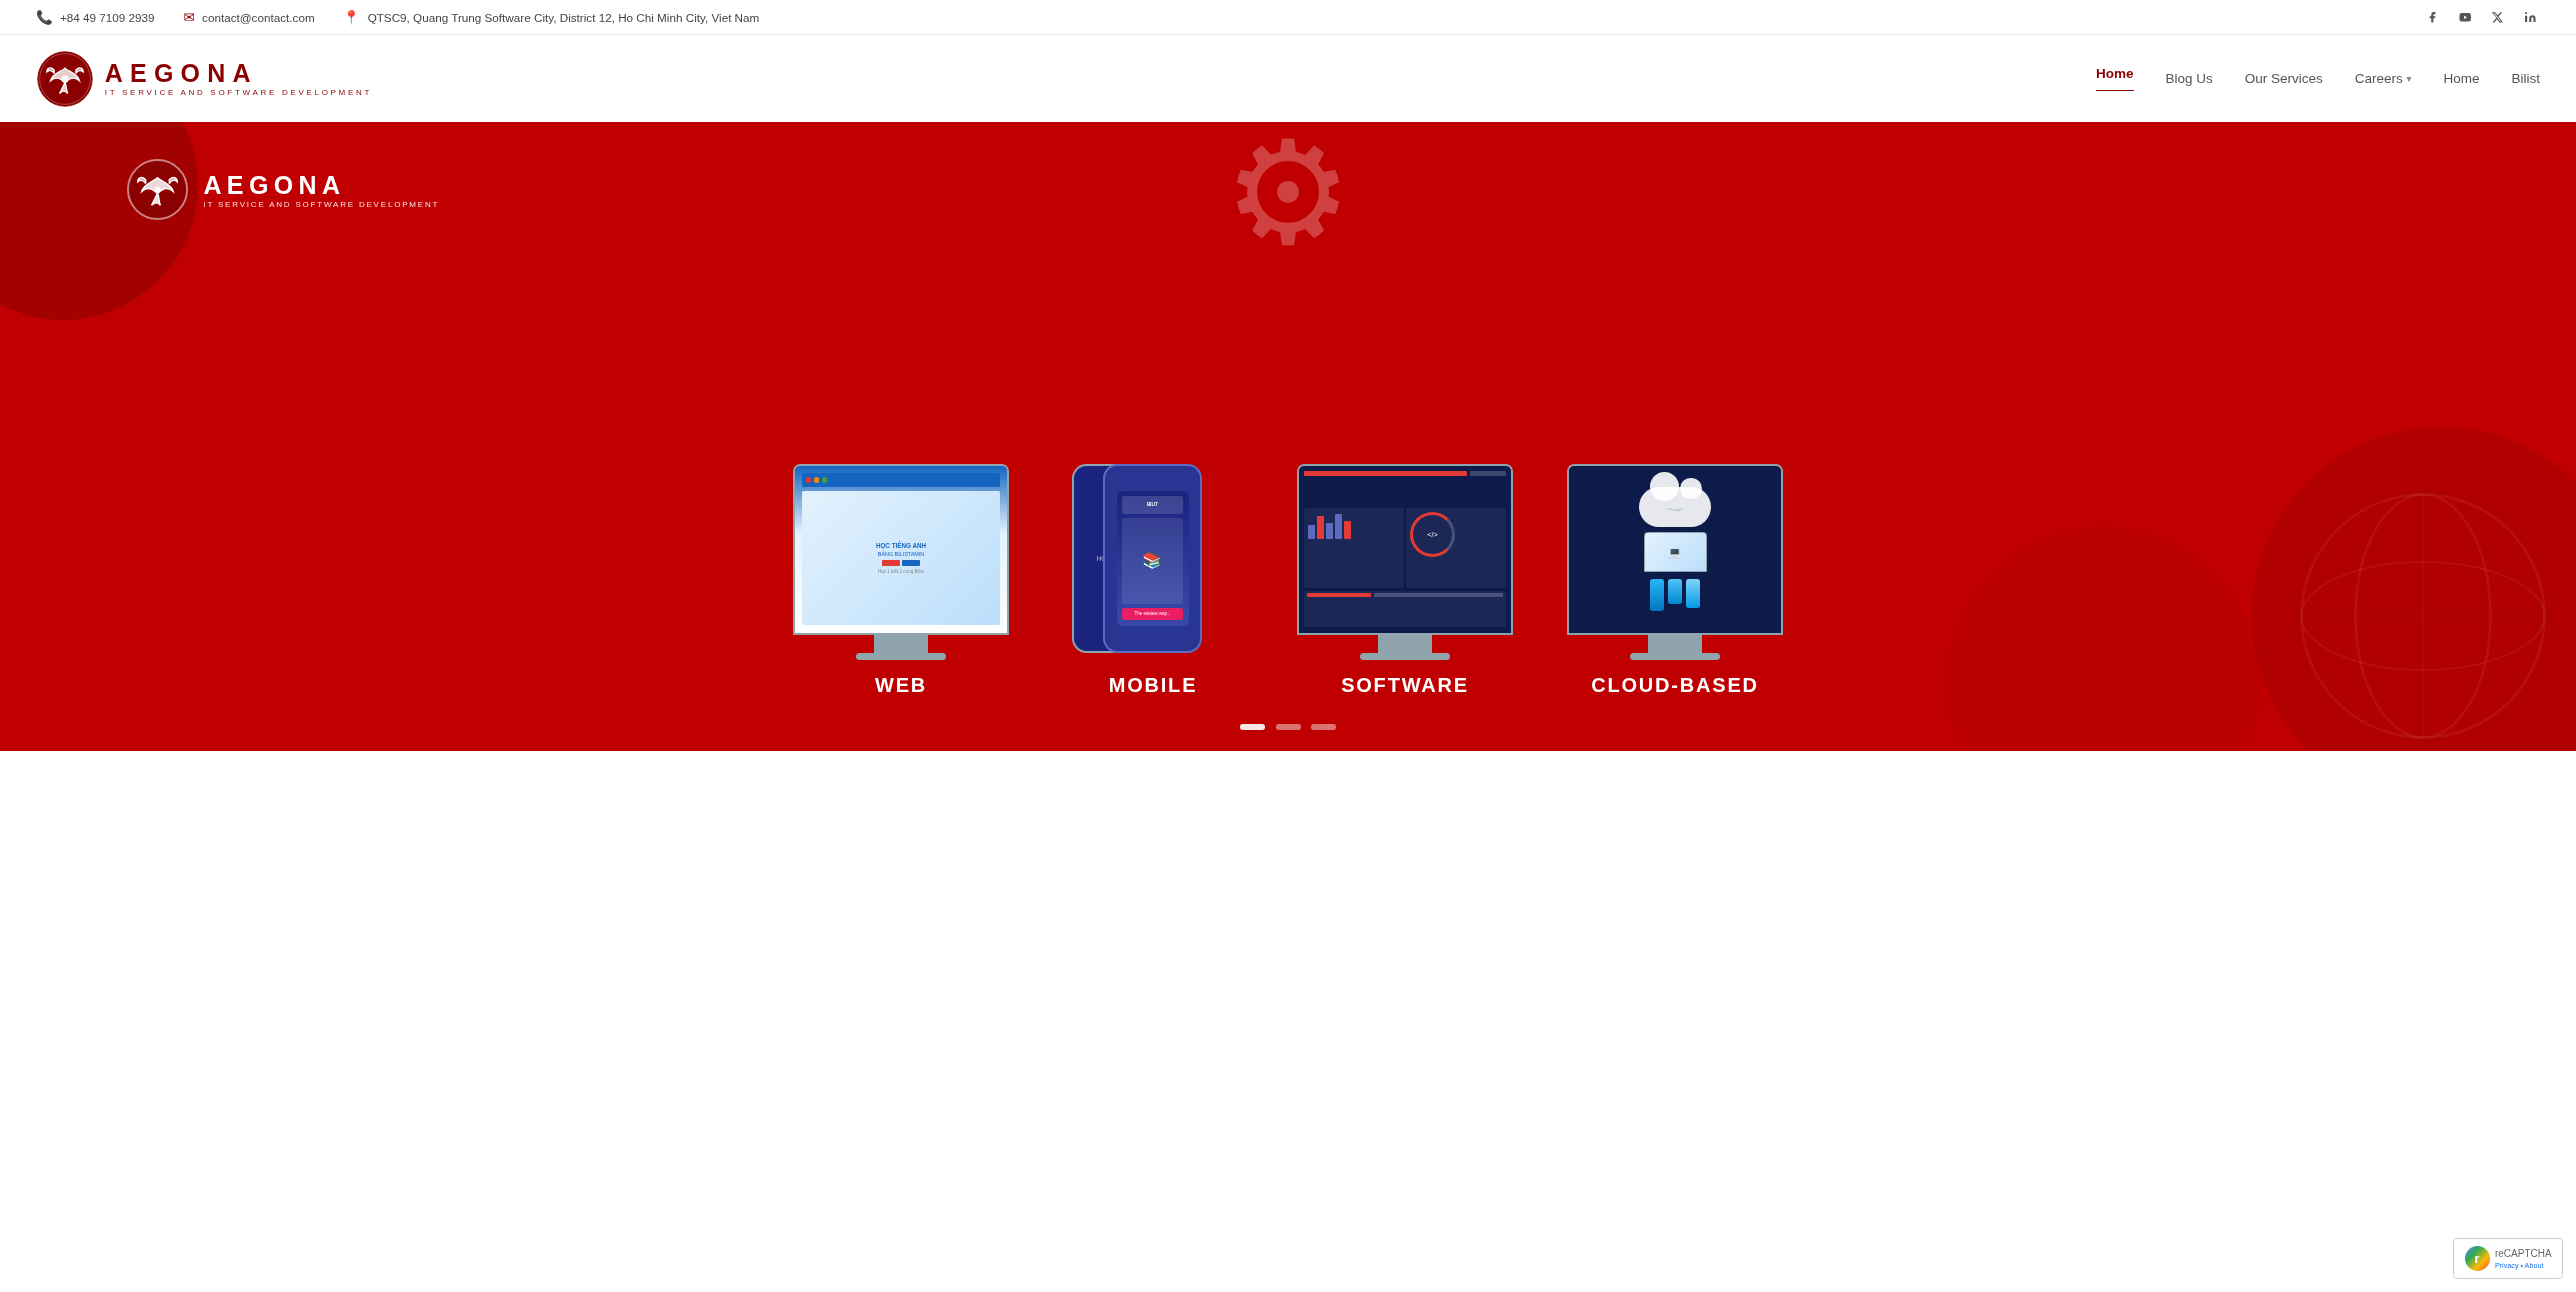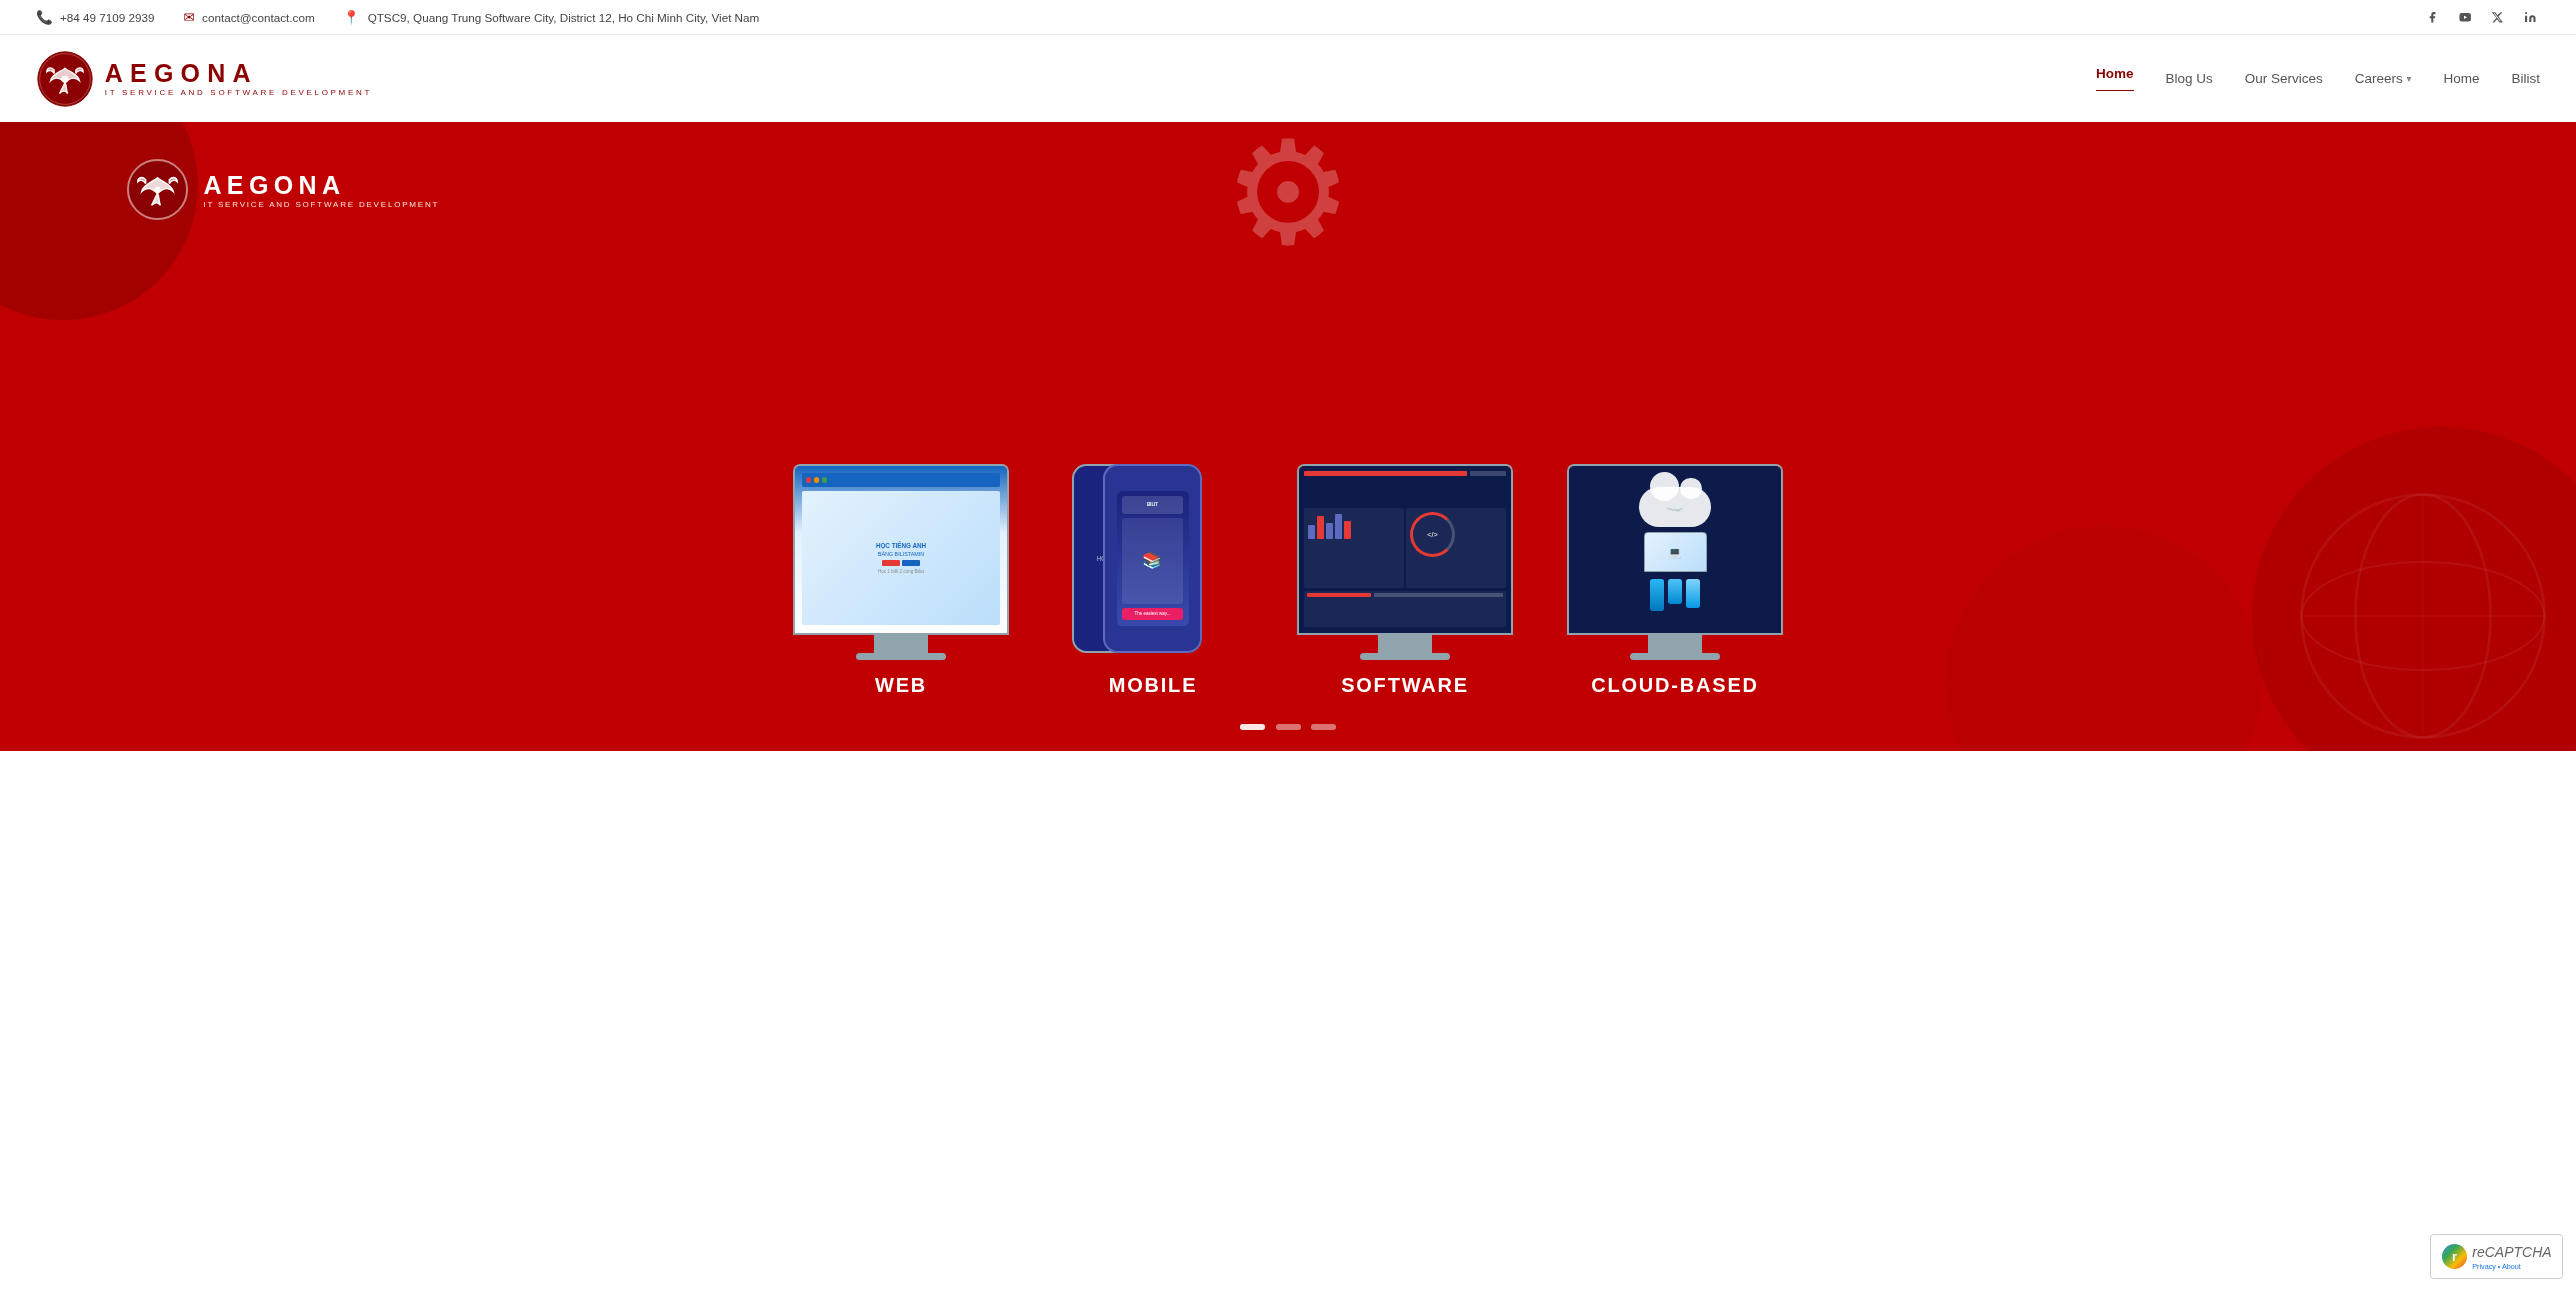--- a/index.html
+++ b/index.html
@@ -348,21 +348,21 @@
       width: 25px; height: 25px;
       background: linear-gradient(135deg, #4285f4, #34a853, #fbbc05, #ea4335);
       border-radius: 50%;
       display: flex;
       align-items: center;
       justify-content: center;
       color: #fff;
       font-size: 12.6px;
       font-weight: bold;
     }
-    .recaptcha-text { color: #666; font-size: 14px; line-height: 1.4; font-style: italic; }
+    .recaptcha-text { color: #666; font-size: 10px; line-height: 1.4; }
     .recaptcha-links { font-size: 7.2px; color: #1a73e8; }
   </style>
 </head>
 <body>
 
 <div class="topbar">
   <div class="topbar-item">
     <span class="topbar-icon">📞</span>
     <span>+84 49 7109 2939</span>
   </div>

